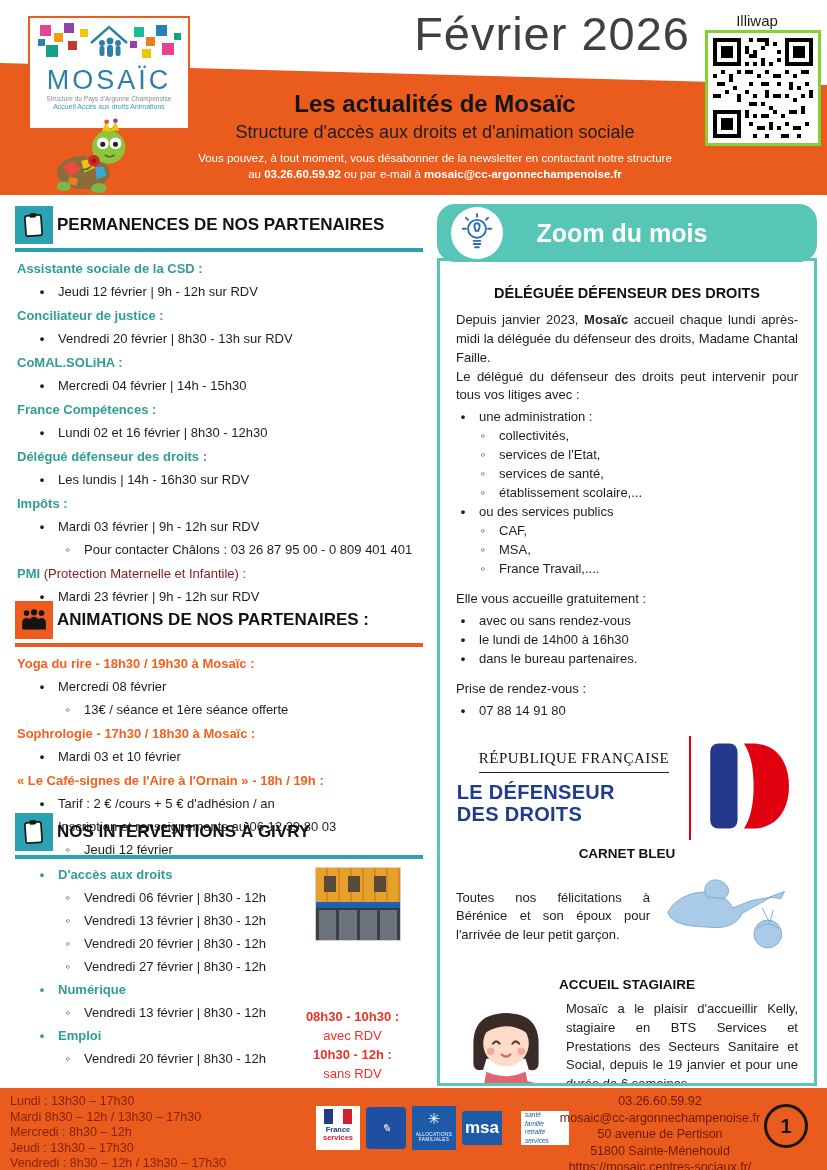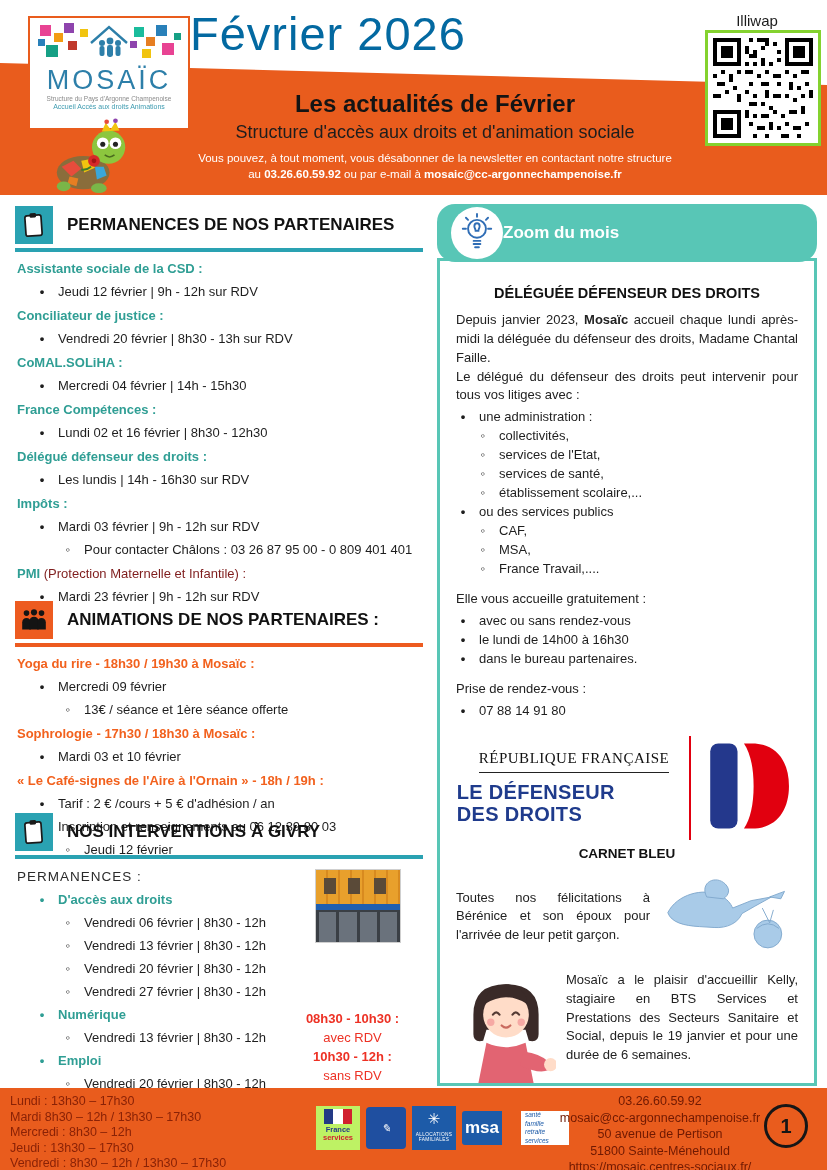--- a/index.html
+++ b/index.html
@@ -1,21 +1,21 @@
 <!DOCTYPE html>
 <html><head>
 <meta charset="utf-8">
 <style>
   html,body{margin:0;padding:0;background:#e9e9e9;}
   .page{position:relative;width:827px;height:1170px;background:#fff;margin:0 auto;
         font-family:"Liberation Sans",sans-serif;overflow:hidden;}
 
   
-  .month-title{position:absolute;top:6px;left:190px;width:500px;text-align:left;
-    font-size:47px;font-weight:300;color:#0369a1;letter-spacing:1px;}
+  .month-title{position:absolute;top:6px;left:190px;width:500px;text-align:right;
+    font-size:47px;font-weight:300;color:#404040;letter-spacing:1px;}
   .illiwap{position:absolute;top:12px;left:698px;width:118px;text-align:center;
     font-size:15px;color:#1c1c1c;}
   .qr-box{position:absolute;top:30px;left:705px;width:100px;height:100px;background:#fff;
     border:3px solid #84d22f;padding:5px;z-index:6;}
   .qr-box svg{width:100%;height:100%;}
   .orange-band{position:absolute;top:58px;left:0;width:827px;height:137px;background:#e95c1d;
     clip-path:polygon(0 5px,100% 27px,100% 100%,0 100%);}
   .banner-title{position:absolute;top:90px;left:165px;width:540px;text-align:center;
     font-size:24px;font-weight:bold;color:#141414;z-index:2;}
   .banner-subtitle{position:absolute;top:122px;left:165px;width:540px;text-align:center;
@@ -26,21 +26,21 @@
   .logo-box{position:absolute;top:16px;left:28px;width:158px;height:110px;background:#fff;
     border:2px solid #e95c1d;z-index:5;text-align:center;overflow:hidden;}
   .logo-art{position:relative;height:46px;margin-top:3px;}
   .logo-name{font-size:27px;color:#2d7fa9;letter-spacing:3px;line-height:26px;}
   .logo-tag1{font-size:6.5px;color:#8a8a8a;margin-top:2px;}
   .logo-tag2{font-size:7px;color:#3d9bb0;margin-top:1px;}
   .turtle{position:absolute;top:110px;left:48px;z-index:6;}
 
   
   .sec{position:absolute;left:15px;width:408px;}
-  .sec-head{position:relative;display:flex;align-items:center;gap:14px;padding-bottom:8px;}
+  .sec-head{position:relative;display:flex;align-items:center;gap:4px;padding-bottom:8px;}
   .sec-icon{width:38px;height:38px;flex:none;display:flex;align-items:center;justify-content:center;}
   .bg-teal{background:#2aa2b2;} .bg-orange{background:#ed5b20;}
   .sec-title{font-weight:bold;font-size:17px;color:#121212;}
   .sec-line{position:absolute;left:0;right:0;bottom:0;height:4px;}
   .ln-teal{background:#2aa2b2;} .ln-orange{background:#ed5b20;}
 
   .h-teal{font-size:13px;font-weight:bold;color:#2f9e94;margin:9px 0 0 2px;}
   .h-teal .lt{font-weight:normal;color:#7f1d1d;}
   .h-orange{font-size:13px;font-weight:bold;color:#f2611d;margin:9px 0 0 2px;}
   .li{display:flex;gap:9px;font-size:13px;color:#1e1e1e;margin:8px 0 0 0;}
@@ -55,21 +55,21 @@
     border:1px solid #cfcfcf;}
   .rdv-note{position:absolute;left:270px;top:140px;width:135px;text-align:center;
     font-size:13px;color:#ed3124;line-height:19px;}
   .rdv-note b{font-weight:bold;}
 
   
   .zoom-header{position:absolute;top:204px;left:437px;width:380px;height:58px;background:#58c6b6;
     border-radius:18px;z-index:4;display:flex;align-items:center;}
   .bulb-circle{width:52px;height:52px;background:#fff;border-radius:50%;margin-left:14px;flex:none;
     display:flex;align-items:center;justify-content:center;}
-  .zoom-title{flex:1;text-align:left;color:#fff;font-weight:bold;font-size:17px;padding-right:76px;}
+  .zoom-title{flex:1;text-align:center;color:#fff;font-weight:bold;font-size:25px;padding-right:76px;}
   .zoom-box{position:absolute;top:258px;left:437px;width:380px;height:828px;box-sizing:border-box;
     border:3px solid #58c6b6;background:#fff;padding:16px 16px 8px;overflow:hidden;z-index:3;}
   .art-title{text-align:center;font-weight:bold;font-size:14.5px;color:#111;margin:8px 0 10px;}
   .just{text-align:justify;font-size:13px;line-height:1.45;color:#222;margin:0;}
   .zb .li{margin:4px 0 0;}
   .zgap{height:14px;}
 
   .ddlogo{display:flex;align-items:center;justify-content:center;margin:18px 0 6px;}
   .dd-left{text-align:left;}
   .dd-rf{font-family:"Liberation Serif",serif;font-size:15px;color:#111;letter-spacing:0.5px;
@@ -80,21 +80,21 @@
   .carnet-title,.stag-title{text-align:center;font-weight:bold;font-size:13.5px;color:#111;}
   .carnet-row{display:flex;align-items:center;gap:8px;margin-top:10px;}
   .carnet-text{width:200px;}
   .stag-row{display:flex;align-items:flex-start;gap:10px;margin-top:8px;}
   .stag-text{flex:1;}
 
   
   .footer{position:absolute;top:1088px;left:0;width:827px;height:82px;background:#e95c1d;}
   .hours{position:absolute;top:6px;left:10px;font-size:12.5px;line-height:15.5px;color:#8a2206;}
   .logos{position:absolute;top:18px;left:316px;display:flex;gap:6px;align-items:center;}
-  .logo-fs{width:44px;height:44px;background:#bef264;text-align:center;overflow:hidden;}
+  .logo-fs{width:44px;height:44px;background:#ffffff;text-align:center;overflow:hidden;}
   .logo-fs .flag{display:flex;height:15px;margin:3px 8px 0;}
   .logo-fs .flag i{flex:1;} 
   .fs-t1{font-size:7.5px;font-weight:bold;color:#233a85;line-height:8px;margin-top:2px;}
   .fs-t2{font-size:7.5px;font-weight:bold;color:#d1202f;line-height:8px;}
   .logo-blue{width:40px;height:42px;background:#1f4fa0;border-radius:4px;color:#fff;
     font-style:italic;font-size:11px;display:flex;align-items:center;justify-content:center;
     font-family:"Liberation Serif",serif;}
   .logo-caf{width:44px;height:44px;background:#1d5ba8;color:#fff;text-align:center;overflow:hidden;}
   .caf-fig{font-size:15px;line-height:26px;}
   .caf-txt{font-size:4.8px;line-height:5px;letter-spacing:0.3px;}
@@ -127,21 +127,21 @@
   <span class="qr-box">
     <svg viewBox="0 0 25 25" shape-rendering="crispEdges">
       <path fill="#000" d="M0 0h7v7H0z M18 0h7v7h-7z M0 18h7v7H0z"></path>
       <path fill="#fff" d="M1 1h5v5H1z M19 1h5v5h-5z M1 19h5v5H1z"></path>
       <path fill="#000" d="M2 2h3v3H2z M20 2h3v3h-3z M2 20h3v3H2z"></path>
       <path fill="#000" d="M9 0h1v1H9z M11 0h2v1h-2z M13 0h1v2h-1z M15 1h1v1h-1z M8 2h1v2H8z M12 2h1v1h-1z M16 3h1v1h-1z M10 3h1v1h-1z M9 4h2v1H9z M12 5h1v2h-1z M8 6h1v1H8z M10 6h1v1h-1z M14 6h1v1h-1z M16 5h1v1h-1z M0 9h1v1H0z M2 8h1v1H2z M4 9h1v2H4z M6 8h1v1H6z M1 11h2v1H1z M5 12h1v1H5z M3 13h1v1H3z M0 14h2v1H0z M6 14h1v2H6z M8 8h2v1H8z M11 9h1v1h-1z M13 8h1v1h-1z M15 9h2v1h-2z M18 8h1v1h-1z M20 9h1v1h-1z M22 8h2v1h-2z M9 11h1v1H9z M12 11h2v1h-2z M16 11h1v1h-1z M19 11h1v2h-1z M21 12h1v1h-1z M23 11h1v1h-1z M8 13h1v1H8z M10 14h1v1h-1z M13 13h1v2h-1z M15 14h2v1h-2z M18 14h1v1h-1z M20 15h1v1h-1z M22 14h1v1h-1z M24 13h1v2h-1z M9 16h2v1H9z M12 16h1v1h-1z M14 17h1v1h-1z M8 18h1v2H8z M10 19h1v1h-1z M12 19h2v1h-2z M15 18h1v1h-1z M17 19h1v1h-1z M19 18h2v1h-2z M22 17h1v2h-1z M9 21h1v1H9z M11 22h2v1h-2z M14 21h1v2h-1z M16 22h1v1h-1z M18 21h1v1h-1z M20 22h2v1h-2z M23 21h1v1h-1z M10 24h1v1h-1z M13 24h1v1h-1z M17 24h2v1h-2z M21 24h1v1h-1z"></path>
     </svg>
   </span>
 
   <div class="orange-band"></div>
-  <div class="banner-title">Les actualités de Février</div>
+  <div class="banner-title">Les actualités de Mosaïc</div>
   <div class="banner-subtitle">Structure d'accès aux droits et d'animation sociale</div>
   <div class="banner-unsub">
     <span>Vous pouvez, à tout moment, vous désabonner de la newsletter en contactant notre structure</span><br>
     <span>au </span><b>03.26.60.59.92</b><span> ou par e-mail à </span><b>mosaic@cc-argonnechampenoise.fr</b>
   </div>
 
   <div class="logo-box">
     <div class="logo-art">
       <svg viewBox="0 0 150 44" width="150" height="44">
         <g>
@@ -265,21 +265,21 @@
           <circle cx="24" cy="4.6" r="3"></circle>
             <path d="M19.4 22v-7.5c0-2.8 1.9-4.6 4.6-4.6s4.6 1.8 4.6 4.6V22z"></path>
         </svg>
       </span>
       <span class="sec-title">ANIMATIONS DE NOS PARTENAIRES :</span>
       <span class="sec-line ln-orange"></span>
     </div>
     <div class="h-orange">Yoga du rire - 18h30 / 19h30 à Mosaïc :</div>
     <div class="li l1">
         <span class="dot">•</span>
-        <span>Mercredi 09 février</span>
+        <span>Mercredi 08 février</span>
       </div>
     <div class="li l2">
         <span class="dot">◦</span>
         <span>13€ / séance et 1ère séance offerte</span>
       </div>
     <div class="h-orange">Sophrologie - 17h30 / 18h30 à Mosaïc :</div>
     <div class="li l1">
         <span class="dot">•</span>
         <span>Mardi 03 et 10 février</span>
       </div>
@@ -306,21 +306,20 @@
             <rect x="4" y="4" width="15" height="19" rx="2" fill="#fff" stroke="#1a1a1a" stroke-width="1.6"></rect>
             <rect x="8.5" y="2" width="6" height="4" rx="1.2" fill="#1a1a1a"></rect>
           </g>
         </svg>
       </span>
       <span class="sec-title">NOS INTERVENTIONS À GIVRY</span>
       <span class="sec-line ln-teal"></span>
     </div>
     <div class="givry-cols">
       <div class="givry-list">
-        <div class="perm-label">PERMANENCES :</div>
         <div class="li l1 bold-teal">
             <span class="dot">•</span>
             <span>D'accès aux droits</span>
           </div>
         <div class="li l2">
             <span class="dot">◦</span>
             <span>Vendredi 06 février | 8h30 - 12h</span>
           </div>
         <div class="li l2">
             <span class="dot">◦</span>
@@ -473,20 +472,21 @@
             <path d="M52 28 C44 12 62 4 72 14 c6 6 4 12 -2 16 z"></path>
             <path d="M120 28 l16 -6 -4 8 z"></path>
             <circle cx="118" cy="68" r="15"></circle>
             <path d="M112 40 l8 16 M124 42 l-4 14" stroke="#7fa8cc" fill="none"></path>
             <path d="M106 62 q12 -10 24 0" fill="none"></path>
           </g>
         </svg>
       </span>
     </div>
 
+    <div class="stag-title" style="margin-top:14px;">ACCUEIL STAGIAIRE</div>
     <div class="stag-row">
       <span>
         <svg viewBox="0 0 92 112" width="100" height="122">
           <path d="M16 40 q0 -28 30 -28 q30 0 30 28 v18 q0 8 -9 6 l-3 -10 h-36 l-3 10 q-9 2 -9 -6 z" fill="#3a2a28"></path>
           <circle cx="46" cy="40" r="21" fill="#ffdcc8"></circle>
           <path d="M27 30 q19 -12 38 0 v-6 q-8 -12 -19 -12 t-19 12 z" fill="#3a2a28"></path>
           <path d="M34 40 q3 -4 6 0 M52 40 q3 -4 6 0" stroke="#553c35" stroke-width="2" fill="none" stroke-linecap="round"></path>
           <circle cx="32" cy="47" r="3.4" fill="#f6a9a4"></circle>
             <circle cx="60" cy="47" r="3.4" fill="#f6a9a4"></circle>
           <path d="M42 50 q4 4 8 0" stroke="#c96a5e" stroke-width="2" fill="none" stroke-linecap="round"></path>

